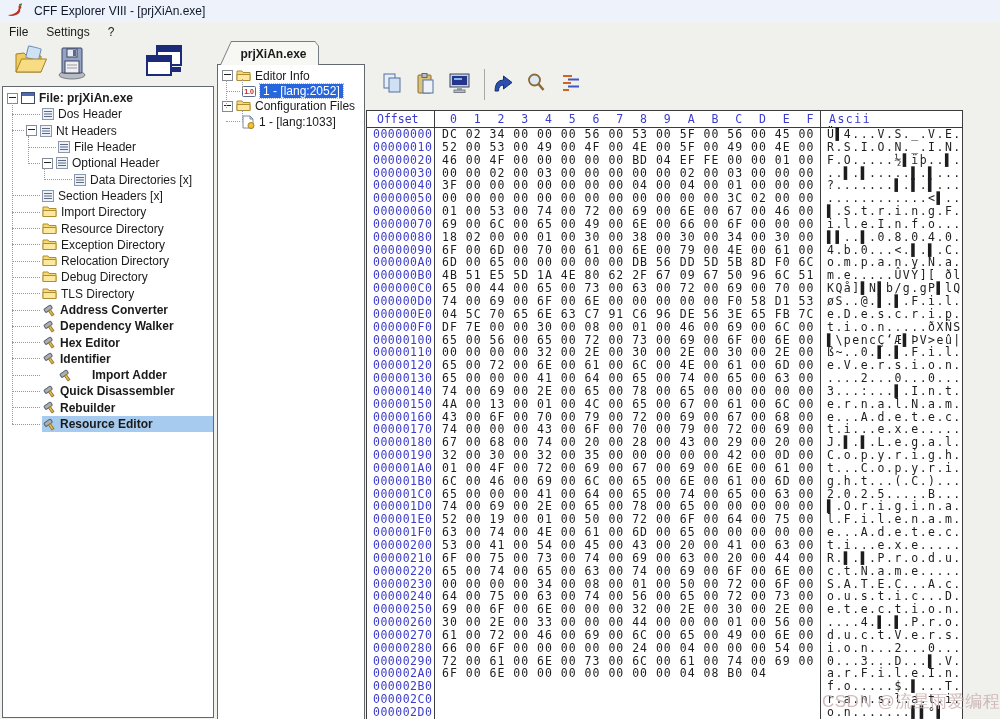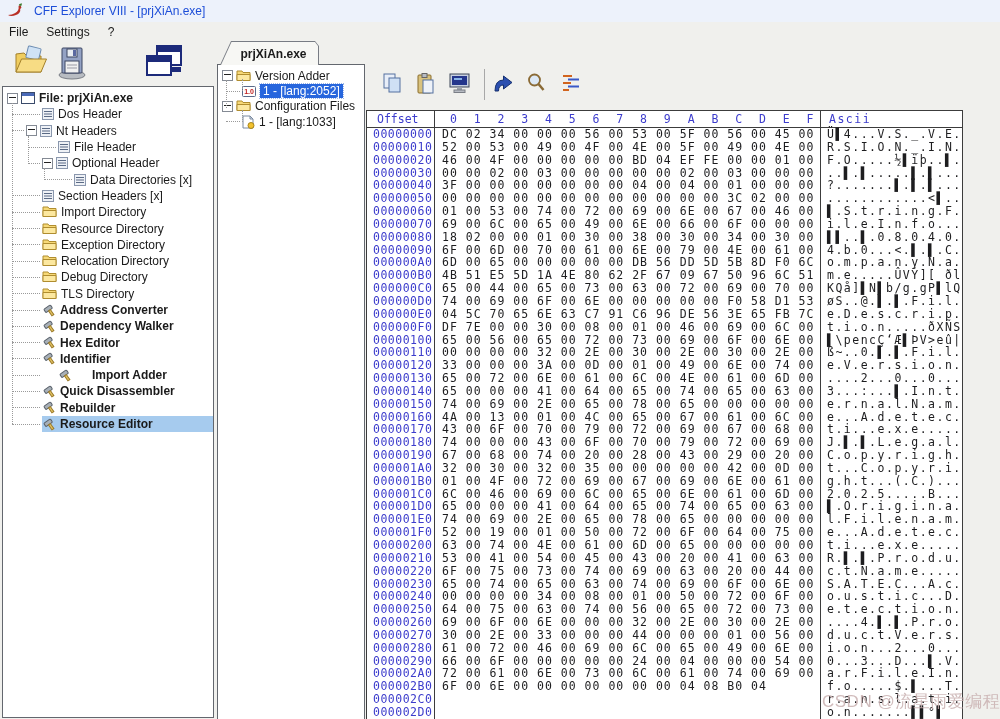--- a/index.html
+++ b/index.html
@@ -3,21 +3,21 @@
 <meta charset="utf-8">
 <style>
   html,body{margin:0;padding:0;}
   #app{position:relative;width:1000px;height:719px;overflow:hidden;
        background:var(--window-bg,#f0f0ed);
        font-family:"Liberation Sans",sans-serif;font-size:12px;color:#1a1a1a;}
 
   
   .titlebar{position:absolute;left:0;top:0;right:0;height:22px;background:var(--titlebar-bg,#edf2fb);
             display:flex;align-items:center;padding-left:7px;gap:7px;}
-  .title-text{font-size:12px;color:#1d4ed8;}
+  .title-text{font-size:12px;color:#0f172a;}
 
   
   .menubar{position:absolute;left:0;top:22px;right:0;height:20px;display:flex;align-items:center;}
   .menu-item{padding:2px 9px;cursor:default;}
 
   
   .mtb-btn{position:absolute;background:none;border:none;padding:0;cursor:pointer;}
   #btn-open{left:13px;top:44px;}
   #btn-save{left:56px;top:45px;}
   #btn-windows{left:144px;top:43px;}
@@ -389,21 +389,21 @@
   <div id="res-panel">
     <div id="res-tree" class="rtree">
         <div class="trow" style="padding-left: 4px;">
           <span class="expander"></span>
           <span class="ticon">
             <svg width="15" height="12" viewBox="0 0 15 12">
               <path d="M1 3 L1 10.5 L14 10.5 L14 2.5 L7 2.5 L6 1 L1 1 Z" fill="#f7d977" stroke="#b08d2f"></path>
               <path d="M1 4.5 L14 4.5 L14 10.5 L1 10.5 Z" fill="#fce8a0" stroke="#b08d2f"></path>
             </svg>
           </span>
-          <span class="lbl">Version Adder</span>
+          <span class="lbl">Editor Info</span>
         </div>
         <div class="trow" style="padding-left: 8px;">
           <span class="dash" style="width: 14px;"></span>
           <span class="ticon">
             <svg width="14" height="11" viewBox="0 0 14 11">
               <rect x="0.5" y="0.5" width="13" height="10" rx="1" fill="#fff" stroke="#5a6a8a"></rect>
               <text x="7" y="8" font-size="7" font-weight="bold" fill="#c02020" text-anchor="middle">1.0</text>
             </svg>
           </span>
           <span class="lbl sel-strong">1 - [lang:2052]</span>
@@ -559,21 +559,20 @@
           <div class="hx-line">18 02 00 00 01 00 30 00 38 00 30 00 34 00 30 00</div>
           <div class="hx-line">6F 00 6D 00 70 00 61 00 6E 00 79 00 4E 00 61 00</div>
           <div class="hx-line">6D 00 65 00 00 00 00 00 DB 56 DD 5D 5B 8D F0 6C</div>
           <div class="hx-line">4B 51 E5 5D 1A 4E 80 62 2F 67 09 67 50 96 6C 51</div>
           <div class="hx-line">65 00 44 00 65 00 73 00 63 00 72 00 69 00 70 00</div>
           <div class="hx-line">74 00 69 00 6F 00 6E 00 00 00 00 00 F0 58 D1 53</div>
           <div class="hx-line">04 5C 70 65 6E 63 C7 91 C6 96 DE 56 3E 65 FB 7C</div>
           <div class="hx-line">DF 7E 00 00 30 00 08 00 01 00 46 00 69 00 6C 00</div>
           <div class="hx-line">65 00 56 00 65 00 72 00 73 00 69 00 6F 00 6E 00</div>
           <div class="hx-line">00 00 00 00 32 00 2E 00 30 00 2E 00 30 00 2E 00</div>
-          <div class="hx-line">33 00 00 00 3A 00 0D 00 01 00 49 00 6E 00 74 00</div>
           <div class="hx-line">65 00 72 00 6E 00 61 00 6C 00 4E 00 61 00 6D 00</div>
           <div class="hx-line">65 00 00 00 41 00 64 00 65 00 74 00 65 00 63 00</div>
           <div class="hx-line">74 00 69 00 2E 00 65 00 78 00 65 00 00 00 00 00</div>
           <div class="hx-line">4A 00 13 00 01 00 4C 00 65 00 67 00 61 00 6C 00</div>
           <div class="hx-line">43 00 6F 00 70 00 79 00 72 00 69 00 67 00 68 00</div>
           <div class="hx-line">74 00 00 00 43 00 6F 00 70 00 79 00 72 00 69 00</div>
           <div class="hx-line">67 00 68 00 74 00 20 00 28 00 43 00 29 00 20 00</div>
           <div class="hx-line">32 00 30 00 32 00 35 00 00 00 00 00 42 00 0D 00</div>
           <div class="hx-line">01 00 4F 00 72 00 69 00 67 00 69 00 6E 00 61 00</div>
           <div class="hx-line">6C 00 46 00 69 00 6C 00 65 00 6E 00 61 00 6D 00</div>

